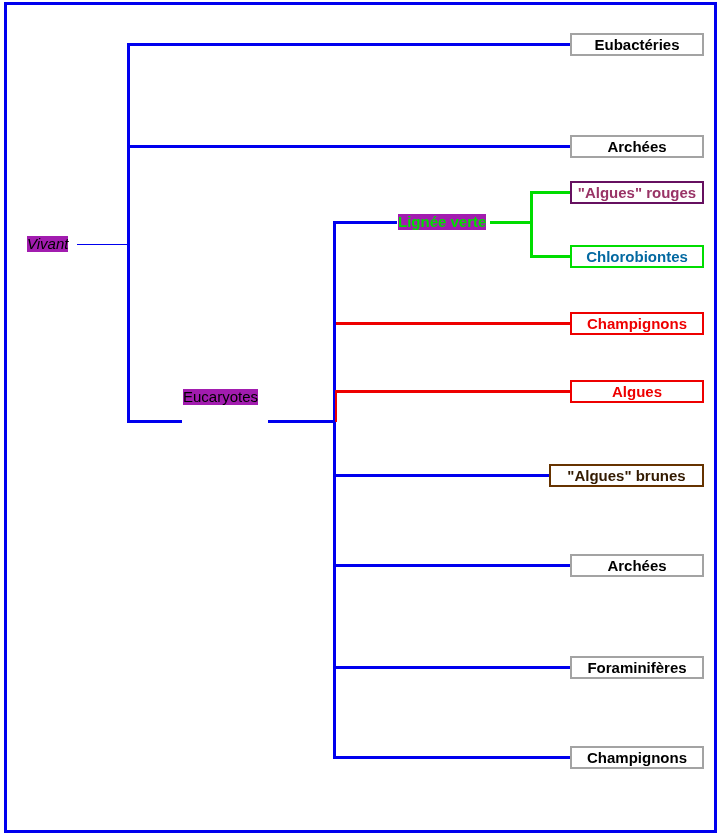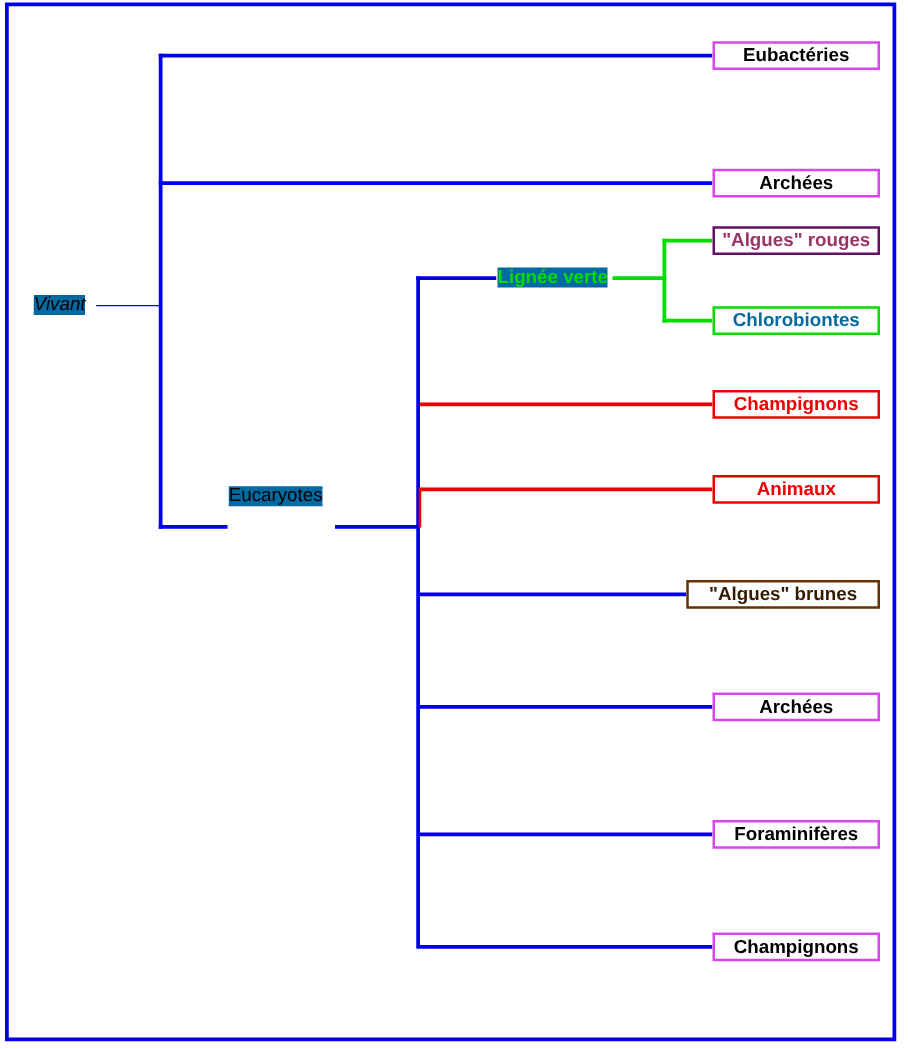--- a/index.html
+++ b/index.html
@@ -45,31 +45,31 @@
   .br-foraminiferes    { left: 336px; top: 666px; width: 234px; height: 3px; }
   .br-rhizopodes       { left: 336px; top: 756px; width: 234px; height: 3px; }
 
   
   .nodelabel {
     position: absolute;
     font-size: 15px;
     line-height: 16px;
     color: #000000;
     white-space: nowrap;
-    background: #0369a1;
+    background: #a21caf;
   }
   .lbl-vivant     { left: 27px;  top: 236px; font-style: italic; }
   .lbl-eucaryotes { left: 183px; top: 389px; text-align: right; }
   .lbl-lignee     { left: 398px; top: 214px; font-weight: bold; color: #00DD00; }
 
   
   .taxbox {
     position: absolute;
     left: 570px; width: 134px; height: 23px;
-    border: 2px solid #d946ef;
+    border: 2px solid #a3a3a3;
     background: #FFFFFF;
     font-size: 15px; font-weight: bold;
     line-height: 19px; text-align: center;
     color: #000000;
     white-space: nowrap;
     z-index: 3;
   }
   .tb-eubacteries   { top: 33px; }
   .tb-archees       { top: 135px; }
   .tb-algues-rouges { top: 181px; border-color: #661060; color: #993366; }
@@ -114,19 +114,19 @@
   <div class="line blue br-brunes"></div>
   <div class="line blue br-cilies"></div>
   <div class="line blue br-foraminiferes"></div>
   <div class="line blue br-rhizopodes"></div>
 
   <div class="taxbox tb-eubacteries">Eubactéries</div>
   <div class="taxbox tb-archees">Archées</div>
   <div class="taxbox tb-algues-rouges">"Algues" rouges</div>
   <div class="taxbox tb-chlorobiontes">Chlorobiontes</div>
   <div class="taxbox tb-champignons">Champignons</div>
-  <div class="taxbox tb-animaux">Animaux</div>
+  <div class="taxbox tb-animaux">Algues</div>
   <div class="taxbox tb-algues-brunes">"Algues" brunes</div>
   <div class="taxbox tb-cilies">Archées</div>
   <div class="taxbox tb-foraminiferes">Foraminifères</div>
   <div class="taxbox tb-rhizopodes">Champignons</div>
 
 </div>
 
 </body></html>

